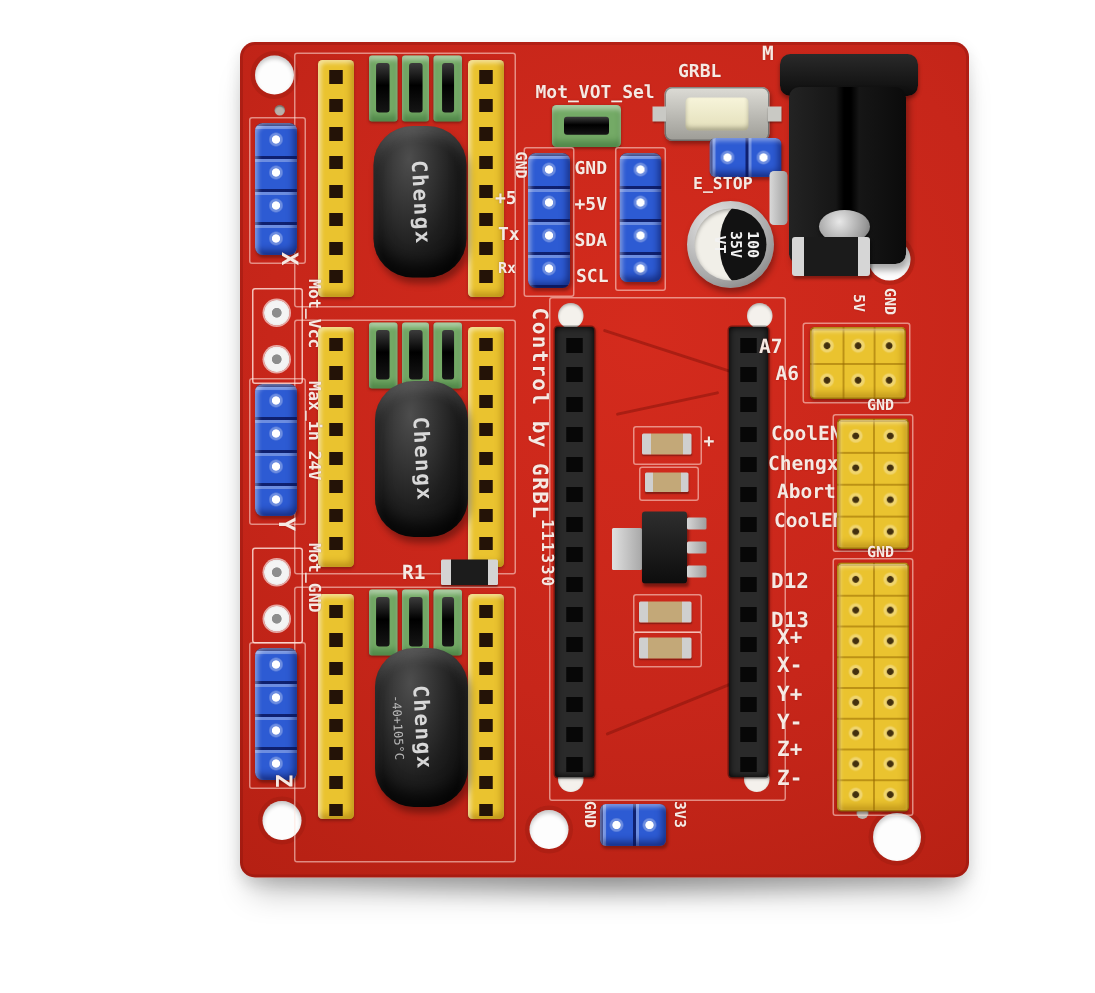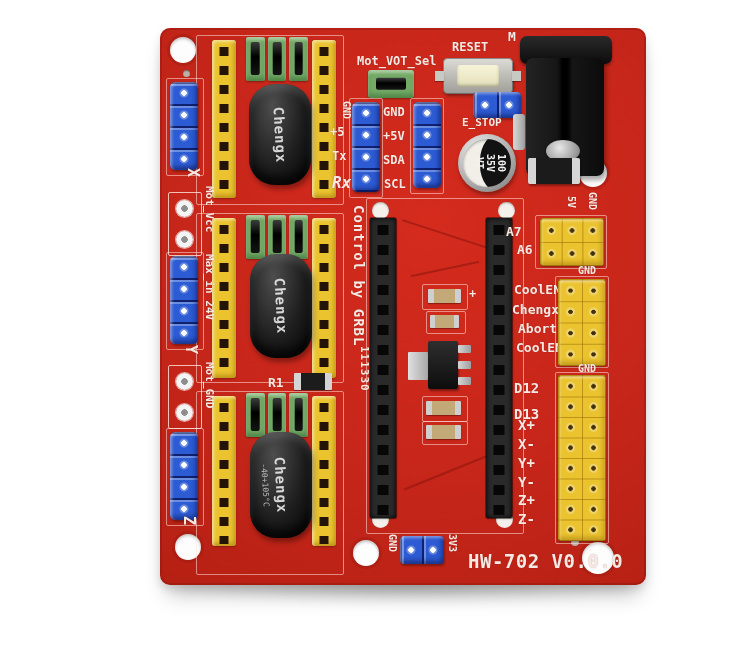--- a/index.html
+++ b/index.html
@@ -183,37 +183,37 @@
     </div>
     <div class="sk vl" style="left:55px;top:334px;font-size:11px;">Mot_GND</div>
 
     <div class="box" style="left:6px;top:400px;width:36px;height:96px;"></div>
     <div class="bluecon" style="left:10px;top:404px;height:88px;"></div>
     <div class="sk vl" style="left:36px;top:488px;font-size:15px;">Z</div>
 
     <div class="sk" style="left:197px;top:27px;font-size:12px;">Mot_VOT_Sel</div>
     <div class="gsingle" style="left:208px;top:42px;width:46px;height:28px;"></div>
 
-    <div class="sk" style="left:292px;top:13px;font-size:12px;">RESET</div>
+    <div class="sk" style="left:292px;top:13px;font-size:12px;">GRBL</div>
     <div class="reset-btn" style="left:283px;top:30px;width:70px;height:36px;">
       <div class="reset-cap"></div>
       <div class="reset-tab" style="left:-8px;top:13px;"></div>
       <div class="reset-tab" style="right:-8px;top:13px;"></div>
     </div>
 
     <div class="sk" style="left:348px;top:2px;font-size:13px;">M</div>
 
     <div class="bluejmp" style="left:313px;top:64px;width:48px;height:26px;"></div>
     <div class="sk" style="left:302px;top:89px;font-size:11px;">E_STOP</div>
 
     <div class="box" style="left:189px;top:70px;width:32px;height:98px;"></div>
     <div class="sk vl" style="left:191px;top:73px;font-size:10px;">GND</div>
     <div class="sk" style="left:170px;top:98px;font-size:12px;">+5</div>
     <div class="sk" style="left:172px;top:122px;font-size:12px;">Tx</div>
-    <div class="sk" style="left:172px;top:147px;font-size:16px;font-style:italic;">Rx</div>
+    <div class="sk" style="left:172px;top:147px;font-size:10px;">Rx</div>
     <div class="bluecon" style="left:192px;top:74px;height:90px;"></div>
 
     <div class="sk" style="left:223px;top:78px;font-size:12px;">GND</div>
     <div class="sk" style="left:223px;top:102px;font-size:12px;">+5V</div>
     <div class="sk" style="left:223px;top:126px;font-size:12px;">SDA</div>
     <div class="sk" style="left:224px;top:150px;font-size:12px;text-align:right;">SCL</div>
     <div class="box" style="left:250px;top:70px;width:32px;height:94px;"></div>
     <div class="bluecon" style="left:253px;top:74px;height:86px;"></div>
 
     <div class="ecap" style="left:298px;top:106px;width:58px;height:58px;">
@@ -301,16 +301,15 @@
     <div class="box" style="left:395px;top:344px;width:52px;height:170px;"></div>
     <div class="yblock" style="left:398px;top:347px;width:46px;height:164px;
          background-image:radial-gradient(circle, rgba(58,40,12,.95) 0 2px, rgba(255,255,255,.3) 2.5px 4px, transparent 5px),
            linear-gradient(to right, rgba(150,105,0,.55) 0 1px, transparent 1px),
            linear-gradient(to bottom, rgba(150,105,0,.55) 0 1px, transparent 1px);
          background-size:50% 12.5%, 50% 100%, 100% 12.5%;"></div>
 
     <div class="sk vl" style="left:237px;top:506px;font-size:10px;">GND</div>
     <div class="bluejmp" style="left:240px;top:508px;width:44px;height:28px;"></div>
     <div class="sk vl" style="left:297px;top:506px;font-size:10px;">3V3</div>
-    <div class="sk" style="left:308px;top:524px;font-size:19px;letter-spacing:.5px;">HW-702 V0.0.0</div>
 
   </div>
 </div>
 
 </body></html>

